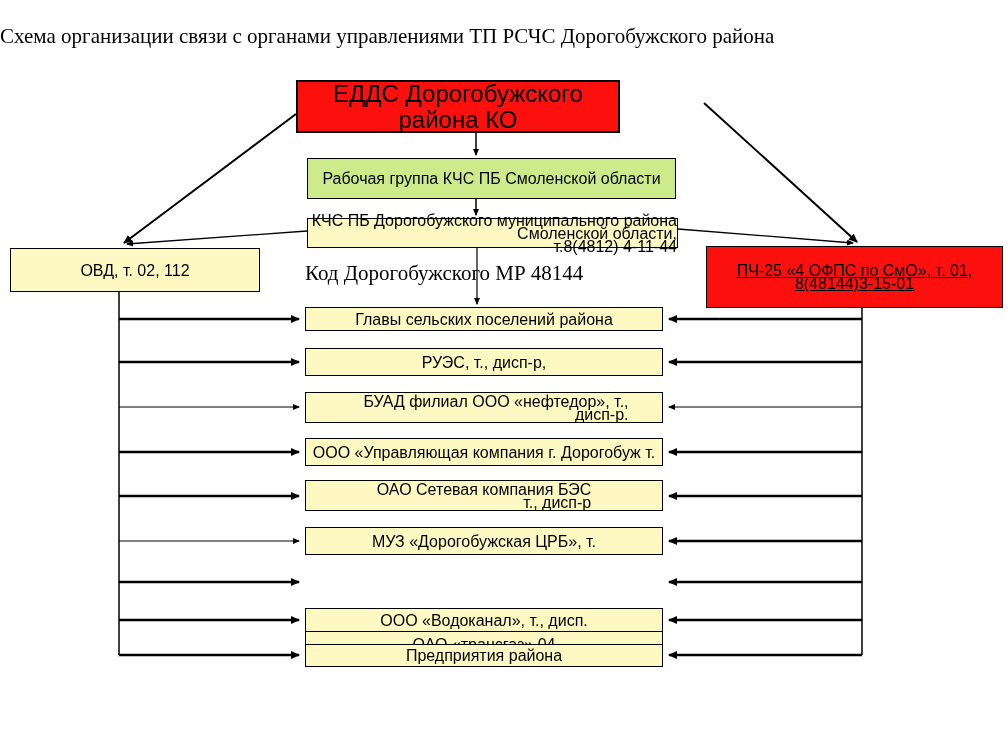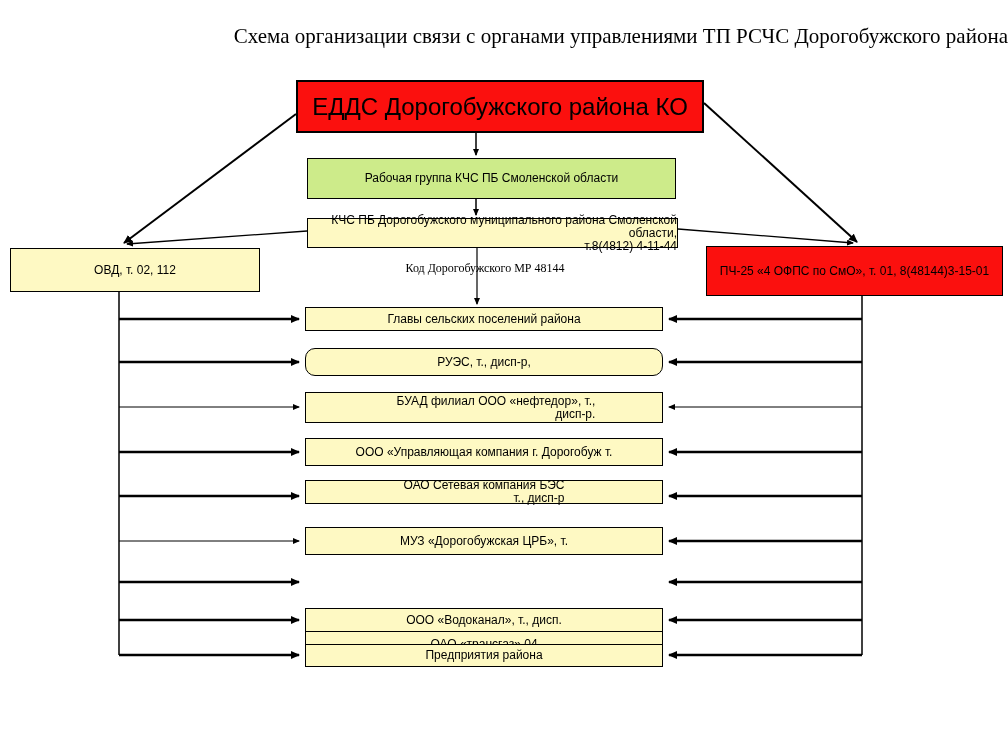--- a/index.html
+++ b/index.html
@@ -1,35 +1,35 @@
 <!DOCTYPE html>
 <html><head>
 <meta charset="utf-8">
 <style>
   html,body{margin:0;padding:0;background:#fff;}
   #slide{position:relative;width:1008px;height:756px;background:#ffffff;overflow:hidden;
          font-family:"Liberation Sans",sans-serif;color:#000;}
-  .title{position:absolute;left:0;top:24px;width:1008px;text-align:right;
+  .title{position:absolute;left:0;top:24px;width:1008px;text-align:left;
          font-family:"Liberation Serif",serif;font-size:21px;color:#000;}
   .box{position:absolute;border:1px solid #000;display:flex;align-items:center;
        justify-content:center;text-align:center;box-sizing:border-box;
-       font-size:12px;line-height:13px;white-space:pre-line;}
+       font-size:16px;line-height:13px;white-space:pre-line;}
   .red{background:#fb100e;}
   .ygreen{background:#cdeb8a;}
   .pgreen{background:#fef9c3;text-align:right;}
-  .edds{left:296px;top:80px;width:408px;height:53px;font-size:24px;line-height:26px;border-width:2px;}
+  .edds{left:296px;top:80px;width:324px;height:53px;font-size:24px;line-height:26px;border-width:2px;}
   .working{left:307px;top:158px;width:369px;height:41px;}
   .kchs{left:307px;top:218px;width:371px;height:30px;}
   .ovd{left:10px;top:248px;width:250px;height:44px;}
-  .pch{left:706px;top:246px;width:297px;height:50px;}
-  .kod{position:absolute;left:305px;top:261px;width:360px;text-align:center;
-       font-family:"Liberation Serif",serif;font-size:12px;color:#000;}
+  .pch{left:706px;top:246px;width:297px;height:62px;text-decoration:underline;}
+  .kod{position:absolute;left:305px;top:261px;width:360px;text-align:left;
+       font-family:"Liberation Serif",serif;font-size:21px;color:#000;}
   .row{left:305px;width:358px;}
-  .r0{top:307px;height:24px;} .r1{top:348px;height:28px;border-radius:10px;} .r2{top:392px;height:31px;padding-left:24px;}
-  .r3{top:438px;height:28px;} .r4{top:480px;height:24px;} .r5{top:527px;height:28px;}
+  .r0{top:307px;height:24px;} .r1{top:348px;height:28px;} .r2{top:392px;height:31px;padding-left:24px;}
+  .r3{top:438px;height:28px;} .r4{top:480px;height:31px;} .r5{top:527px;height:28px;}
   .r6{top:596px;height:28px;margin-top:34px;} .r7{top:608px;height:24px;} .r8{top:644px;height:23px;}
   svg.wires{position:absolute;left:0;top:0;pointer-events:none;}
 </style>
 </head>
 <body>
 
 <div id="slide">
 
   <div class="title">Схема организации связи с органами управлениями ТП РСЧС Дорогобужского района</div>
 

